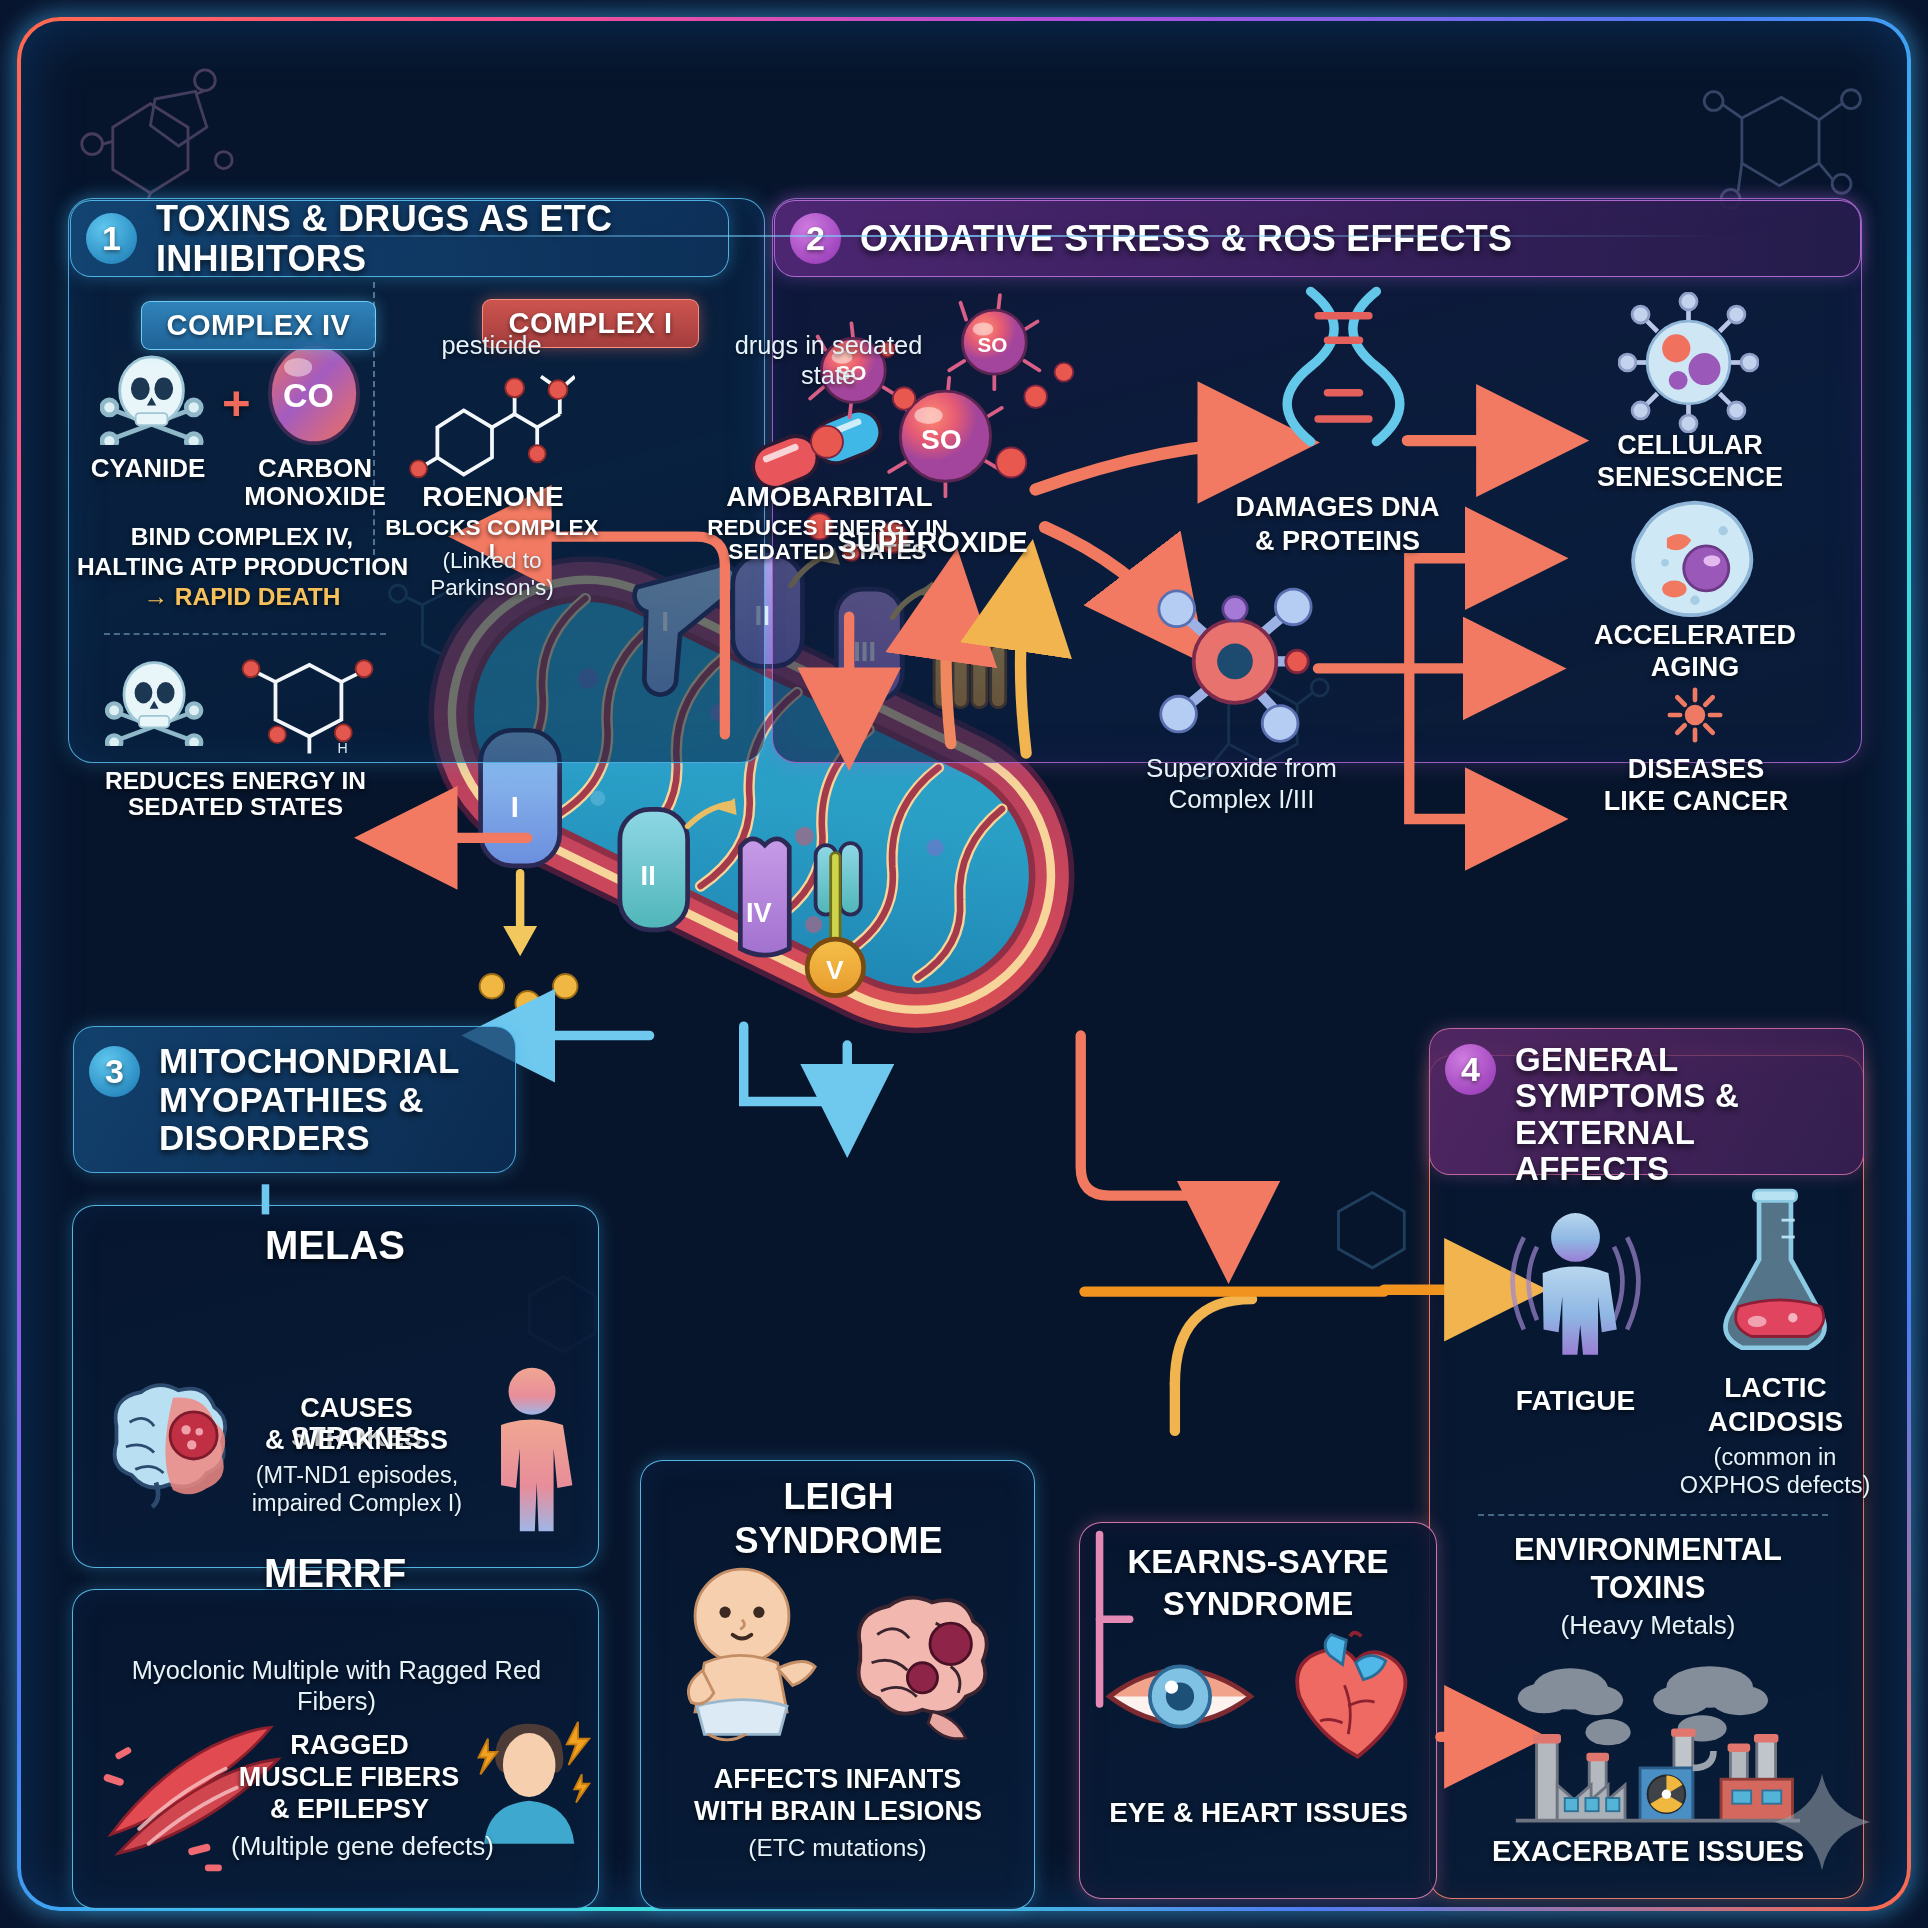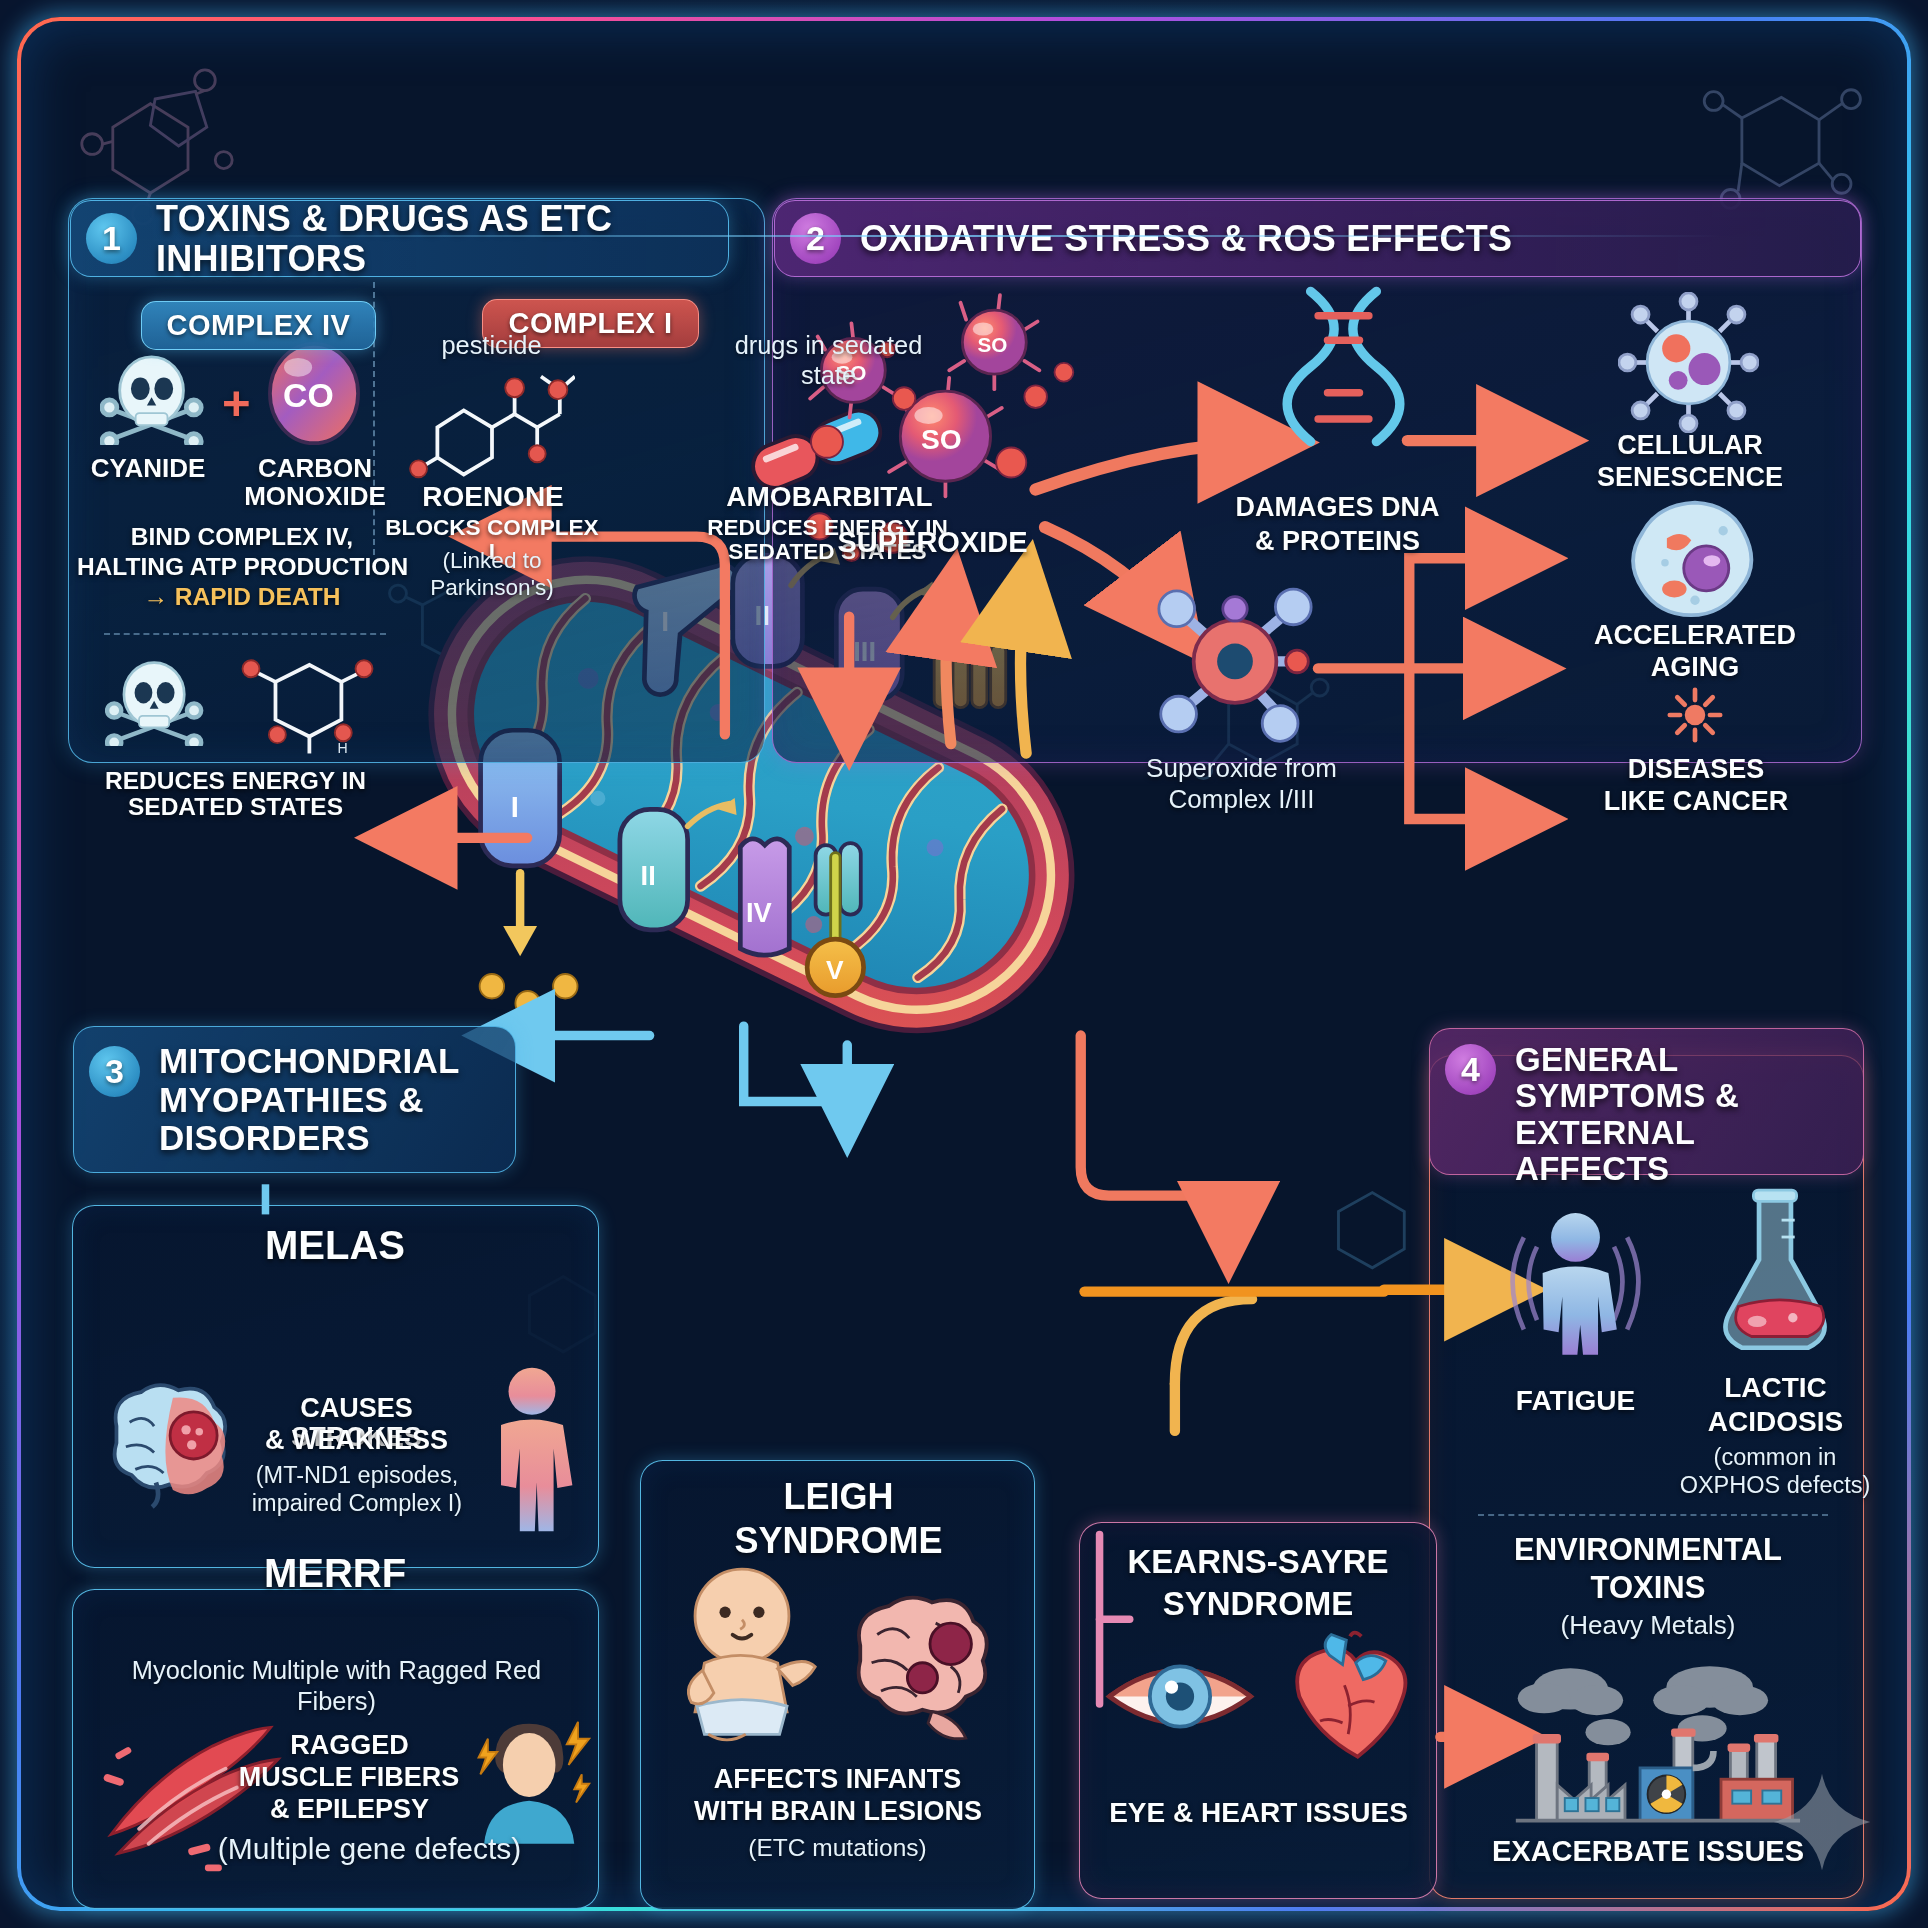--- a/index.html
+++ b/index.html
@@ -179,21 +179,21 @@
     line-height: 1.08; text-align: center;
   }
   .t-soft {
     color: #e6f3fb; font-weight: 400;
     text-shadow: 0 1.9px 4.7px rgba(0,0,0,.6);
     line-height: 1.18; text-align: center;
   }
   .pill {
     position: absolute;
     display: flex; align-items: center; justify-content: center;
-    border-radius: 15px;
+    border-radius: 9px;
     font-weight: 800; color: #fff; font-size: 29px;
     letter-spacing: 0.5px;
     text-shadow: 0 1.9px 4.7px rgba(0,0,0,.55);
     z-index: 25;
   }
   .pill.blue {
     background: linear-gradient(180deg, rgba(52,140,196,.92) 0%, rgba(34,105,160,.9) 100%);
     border: 1.9px solid rgba(120,215,255,.9);
     box-shadow: 0 0 15px rgba(90,200,255,.4);
   }
@@ -819,21 +819,21 @@
     <g fill="#ef6a72">
       <rect x="22" y="36" width="18" height="7" rx="3" transform="rotate(-30 31 39)"></rect>
       <rect x="10" y="64" width="22" height="8" rx="4" transform="rotate(18 21 68)"></rect>
       <rect x="100" y="138" width="24" height="8" rx="4" transform="rotate(-14 112 142)"></rect>
       <rect x="118" y="158" width="18" height="7" rx="3"></rect>
     </g>
   </svg>
   <div class="t-caps" style="position:absolute;left:232px;top:1731px;width:235px;font-size:27px;z-index:26">RAGGED</div>
   <div class="t-caps" style="position:absolute;left:222px;top:1763px;width:254px;font-size:27px;z-index:26">MUSCLE FIBERS</div>
   <div class="t-caps" style="position:absolute;left:232px;top:1795px;width:235px;font-size:27px;z-index:26">&amp; EPILEPSY</div>
-  <div class="t-soft" style="position:absolute;left:214px;top:1831px;width:311px;font-size:30px;z-index:26">(Multiple gene defects)</div>
+  <div class="t-soft" style="position:absolute;left:207px;top:1831px;width:311px;font-size:26px;z-index:26">(Multiple gene defects)</div>
   <svg class="icon-abs" style="left:471px;top:1716px;width:122px;height:128px" viewBox="0 0 130 136">
     <path d="M26 38 q4 -30 36 -30 q34 0 36 32 q2 16 -6 20 l-58 0 q-10 -6 -8 -22z" fill="#4d3b38"></path>
     <ellipse cx="62" cy="52" rx="28" ry="34" fill="#f5cfae"></ellipse>
     <path d="M14 136 q4 -42 48 -46 q44 4 48 46z" fill="#3fa8cf"></path>
     <g fill="#f0a21e" stroke="#c67a10" stroke-width="2">
       <polygon points="114,6 102,30 112,30 104,52 126,24 114,24"></polygon>
       <polygon points="18,24 8,44 16,44 10,62 28,38 18,38"></polygon>
       <polygon points="118,62 110,78 117,78 112,92 126,72 118,72"></polygon>
     </g>
   </svg>

